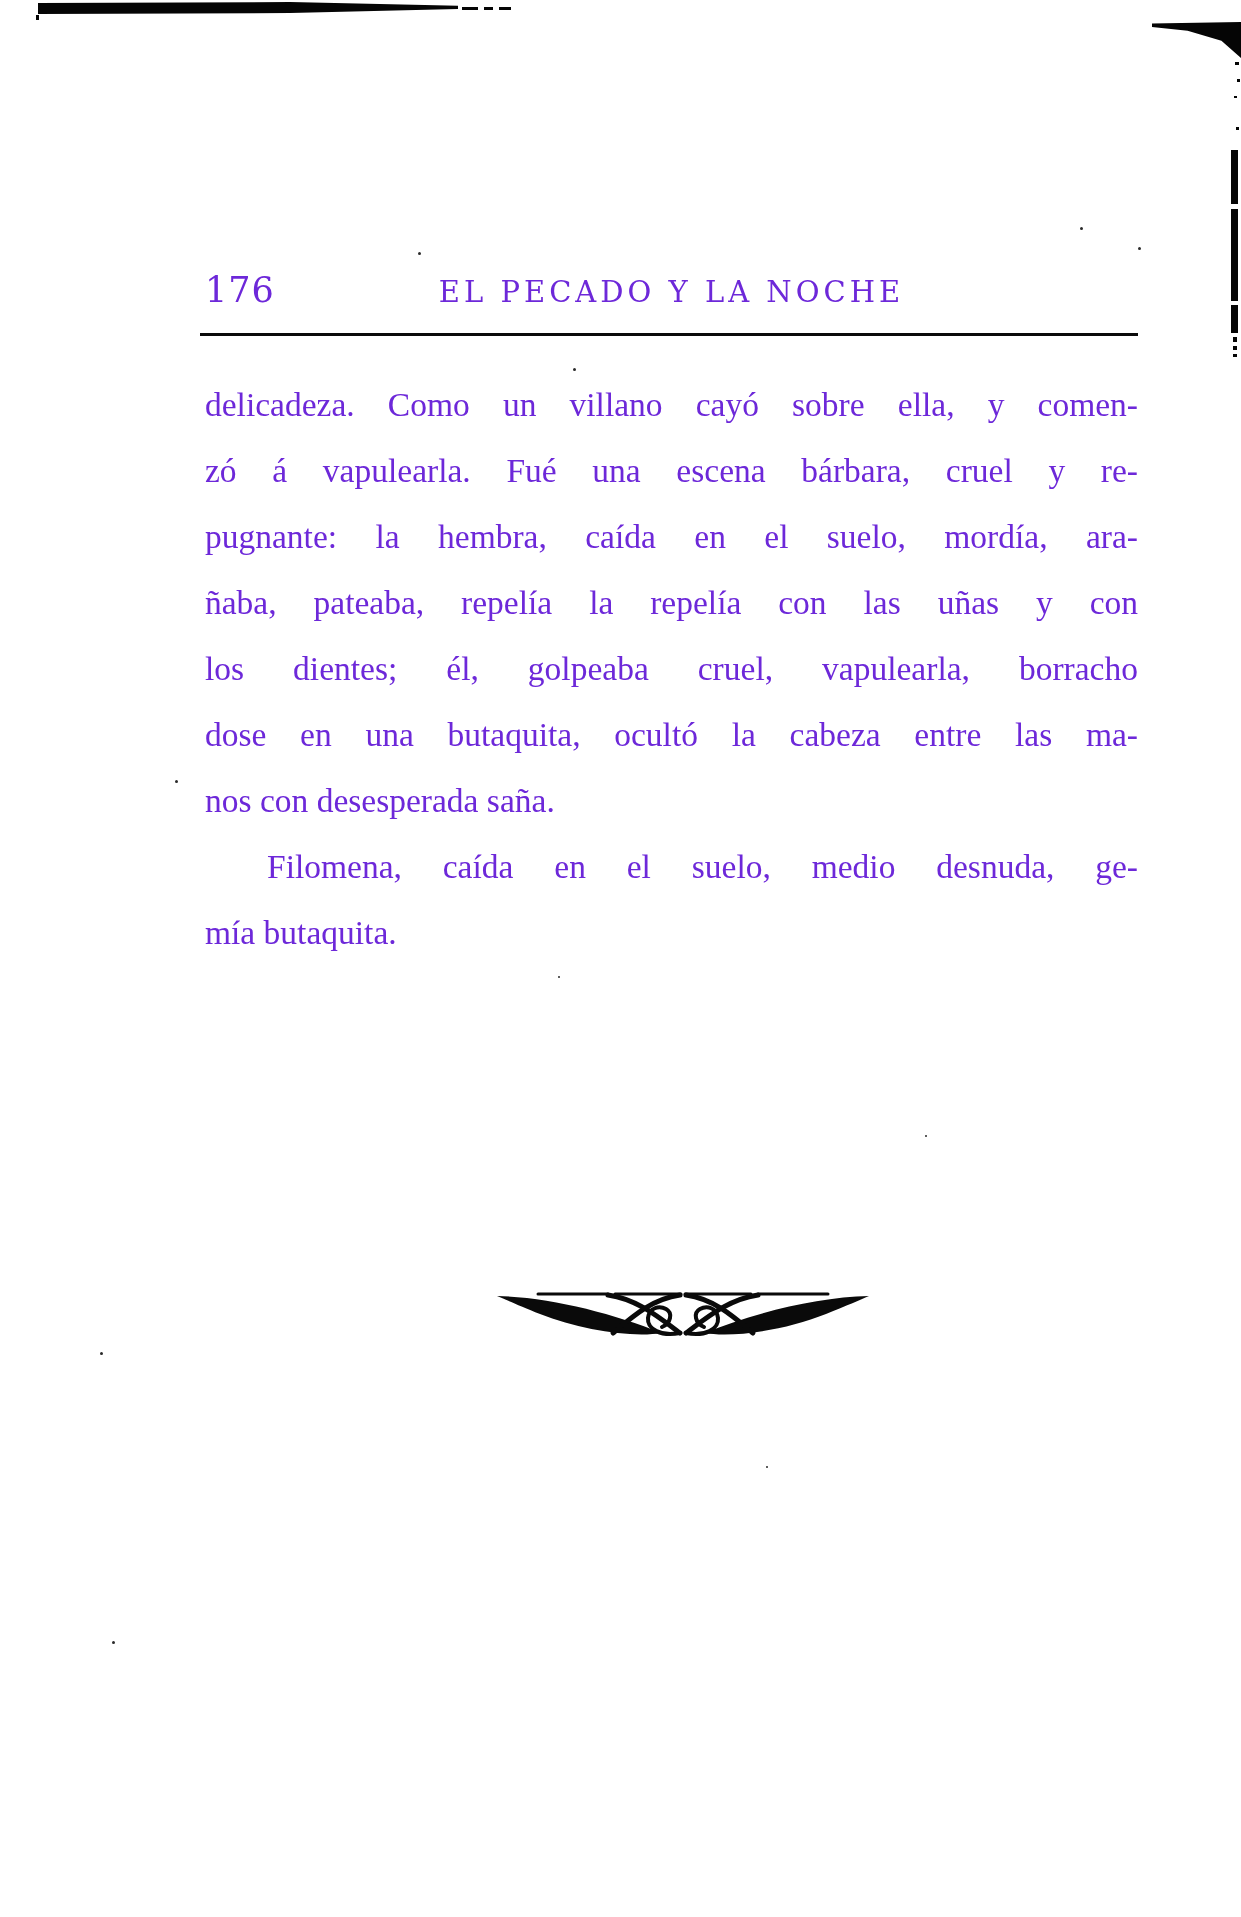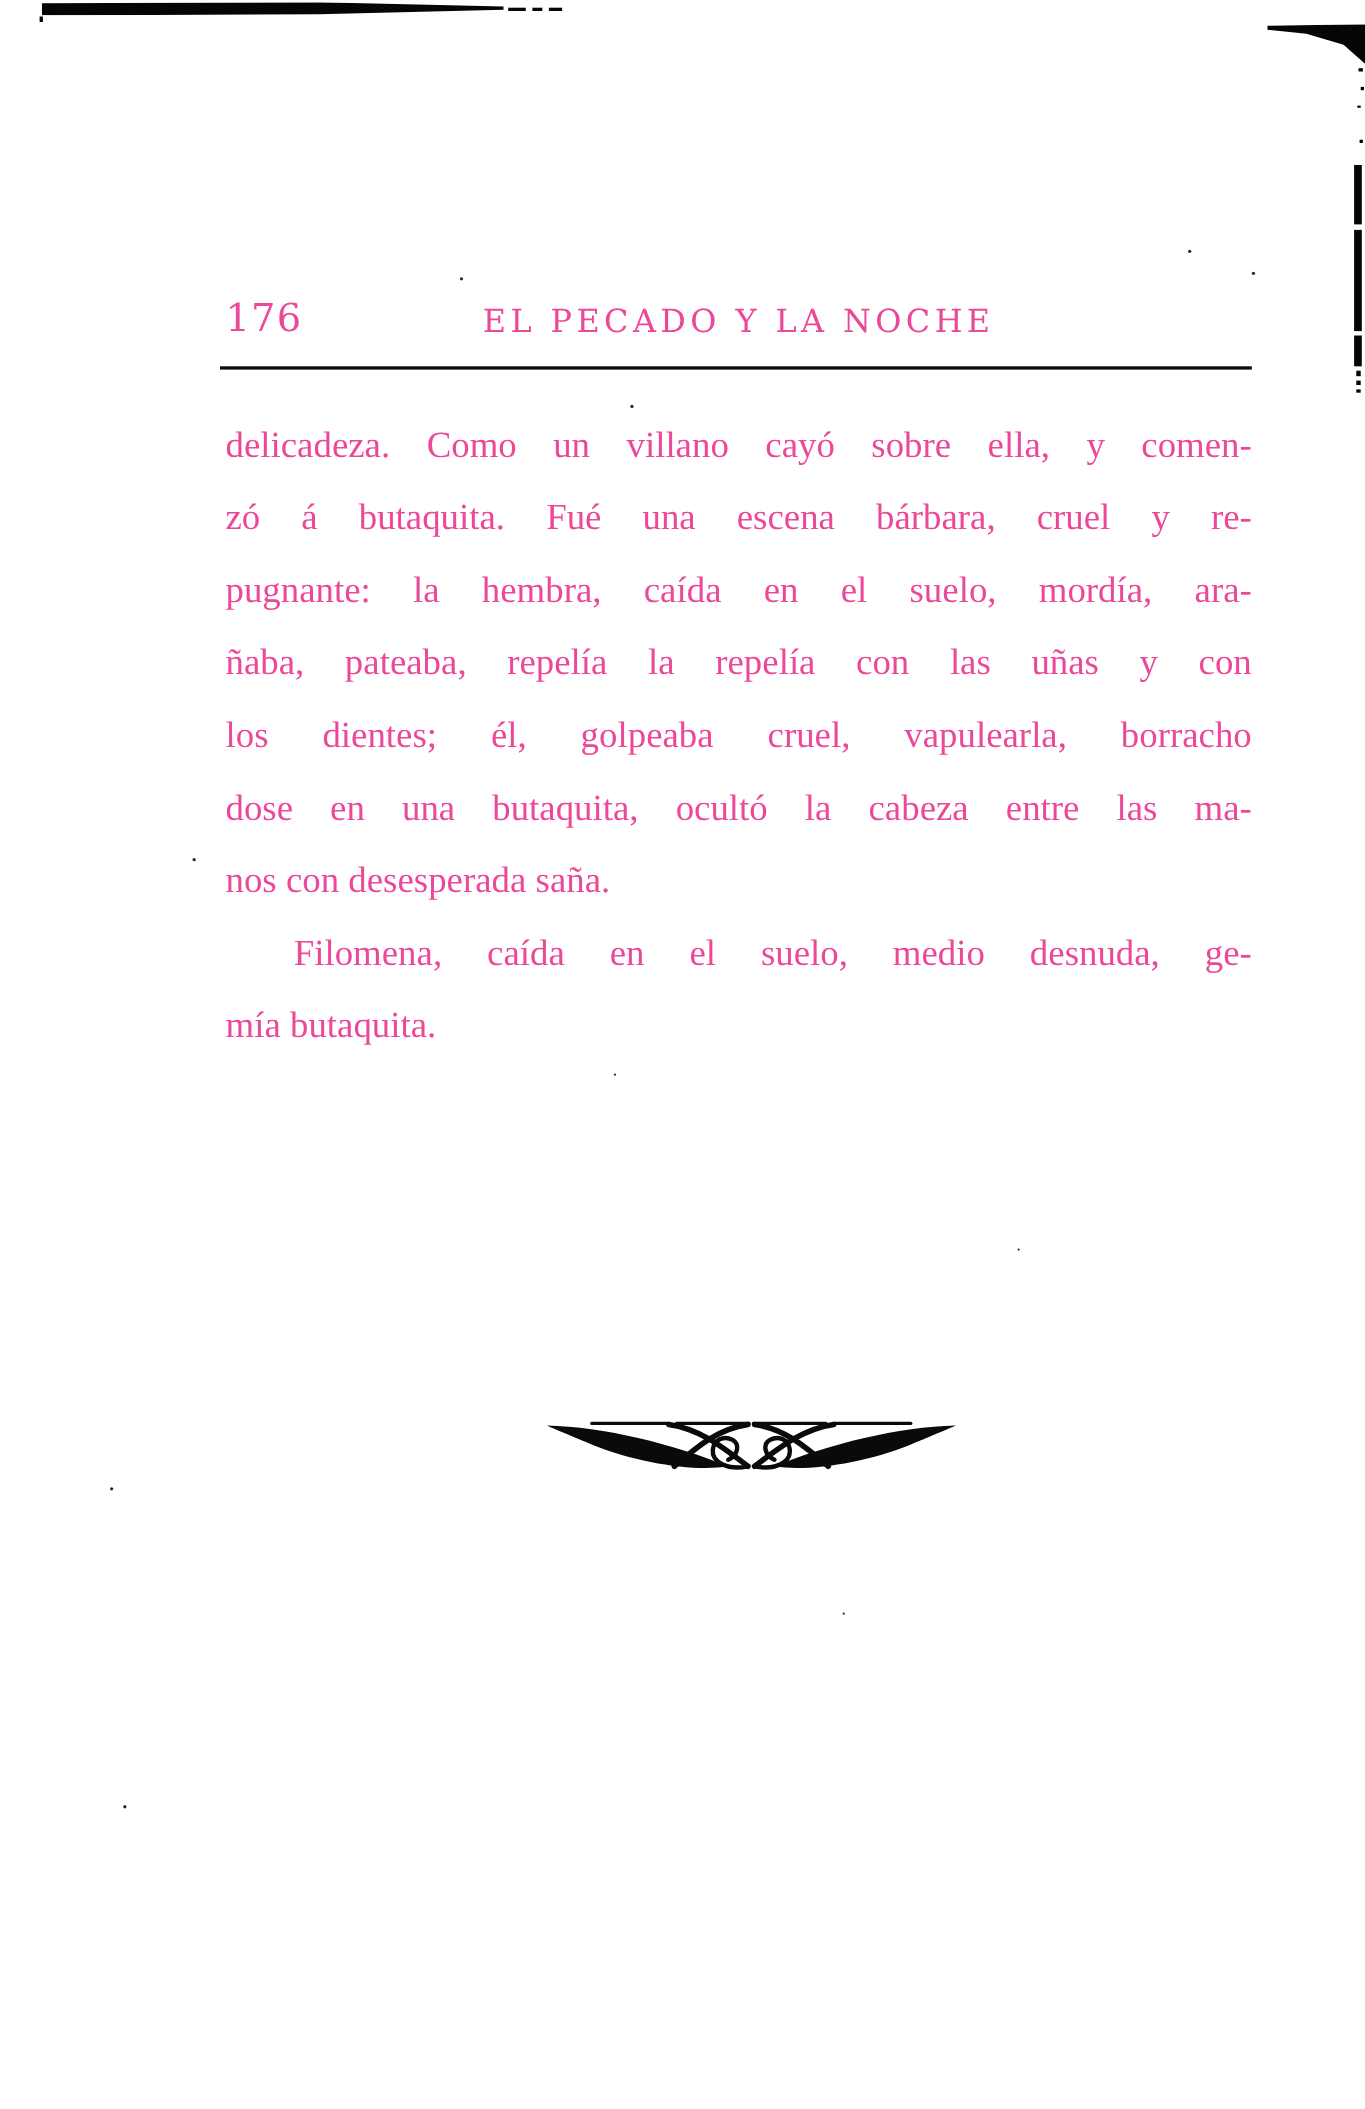--- a/index.html
+++ b/index.html
@@ -6,21 +6,21 @@
     margin: 0;
     padding: 0;
     background: #ffffff;
   }
   .page {
     position: relative;
     width: 1241px;
     height: 1863px;
     background: #ffffff;
     font-family: "DejaVu Serif", serif;
-    color: #ec4899;
+    color: #6d28d9;
     overflow: hidden;
   }
 
   
   .tl-bar {
     position: absolute;
     left: 38px; top: 2px;
     width: 420px; height: 12px;
     background: #050505;
     clip-path: polygon(0% 8%, 60% 0%, 100% 32%, 100% 58%, 60% 92%, 0% 100%);
@@ -134,21 +134,21 @@
   <div class="speck" style="left:766px;top:1466px;width:2px;height:2px;"></div>
 
   <div class="header">
     <span class="page-num">176</span>
     <span class="running-title">EL PECADO Y LA NOCHE</span>
   </div>
   <div class="head-rule"></div>
 
   <div class="text-block">
     <div class="tline">delicadeza. Como un villano cayó sobre ella, y comen-</div>
-    <div class="tline">zó á butaquita. Fué una escena bárbara, cruel y re-</div>
+    <div class="tline">zó á vapulearla. Fué una escena bárbara, cruel y re-</div>
     <div class="tline">pugnante: la hembra, caída en el suelo, mordía, ara-</div>
     <div class="tline">ñaba, pateaba, repelía la repelía con las uñas y con</div>
     <div class="tline">los dientes; él, golpeaba cruel, vapulearla, borracho</div>
     <div class="tline">dose en una butaquita, ocultó la cabeza entre las ma-</div>
     <div class="tline lastline">nos con desesperada saña.</div>
     <div class="tline indent">Filomena, caída en el suelo, medio desnuda, ge-</div>
     <div class="tline lastline">mía butaquita.</div>
   </div>
 
   <svg class="ornament" viewBox="0 0 378 62" aria-hidden="true">

